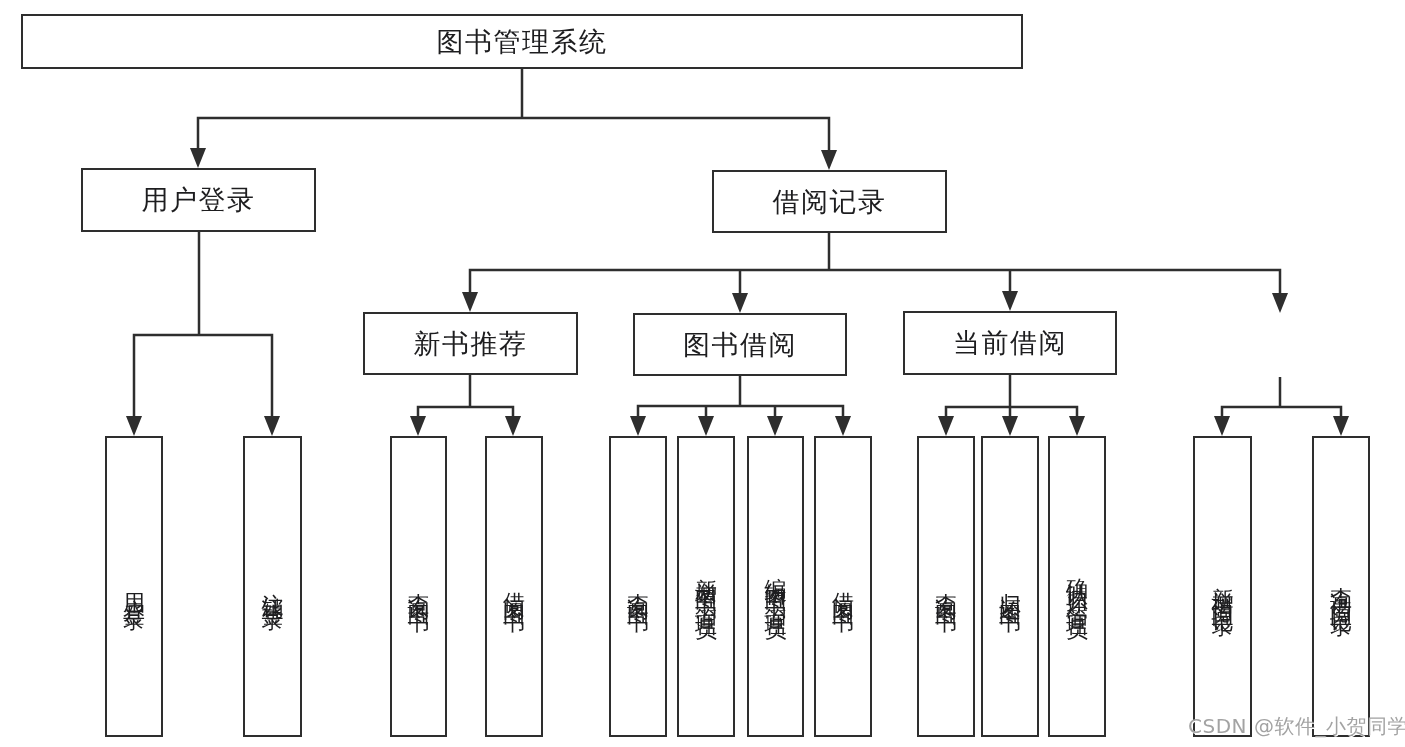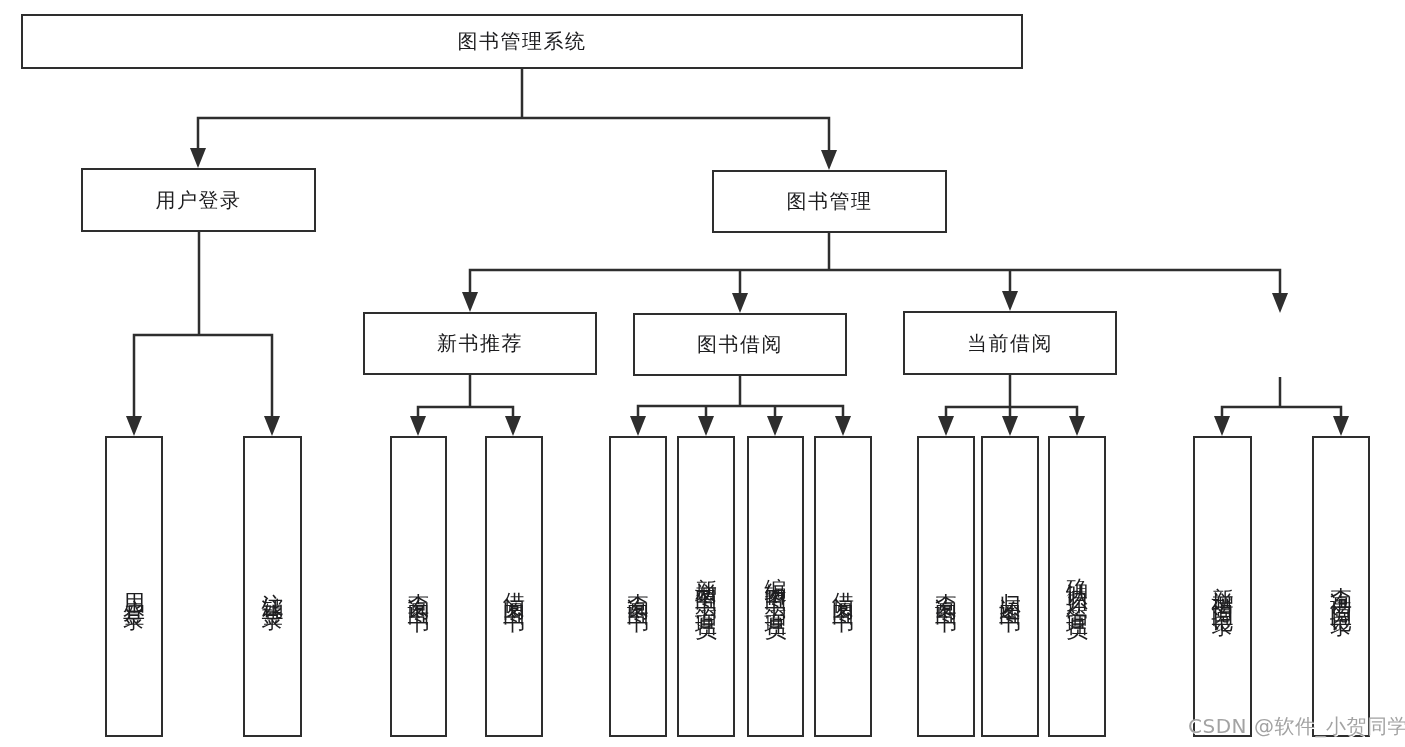--- a/index.html
+++ b/index.html
@@ -23,21 +23,21 @@
   .box{
     position:absolute;
     background:#fff;
     border:2.5px solid var(--line);
     box-sizing:border-box;
     display:flex;
     align-items:center;
     justify-content:center;
     color:var(--text);
   }
-  .hbox{font-size:20px;letter-spacing:1.5px;}
+  .hbox{font-size:27px;letter-spacing:1.5px;}
   .vbox span{
     writing-mode:vertical-rl;
     text-orientation:mixed;
     font-size:22px;
     letter-spacing:6px;
     line-height:1.1;
     white-space:nowrap;
   }
   .watermark{
     position:absolute;
@@ -86,24 +86,24 @@
     </svg>
 
   <div class="box hbox" style="left:21px;top:14px;width:1002px;height:55px;">
     <span>图书管理系统</span>
   </div>
 
   <div class="box hbox" style="left:81px;top:168px;width:235px;height:64px;">
     <span>用户登录</span>
   </div>
   <div class="box hbox" style="left:712px;top:170px;width:235px;height:63px;">
-    <span>图书管理</span>
+    <span>借阅记录</span>
   </div>
 
-  <div class="box hbox" style="left:363px;top:312px;width:234px;height:63px;">
+  <div class="box hbox" style="left:363px;top:312px;width:215px;height:63px;">
     <span>新书推荐</span>
   </div>
   <div class="box hbox" style="left:633px;top:313px;width:214px;height:63px;">
     <span>图书借阅</span>
   </div>
   <div class="box hbox" style="left:903px;top:311px;width:214px;height:64px;">
     <span>当前借阅</span>
   </div>
 
   <div class="box vbox" style="left:105px;top:436px;width:58px;height:301px;">

